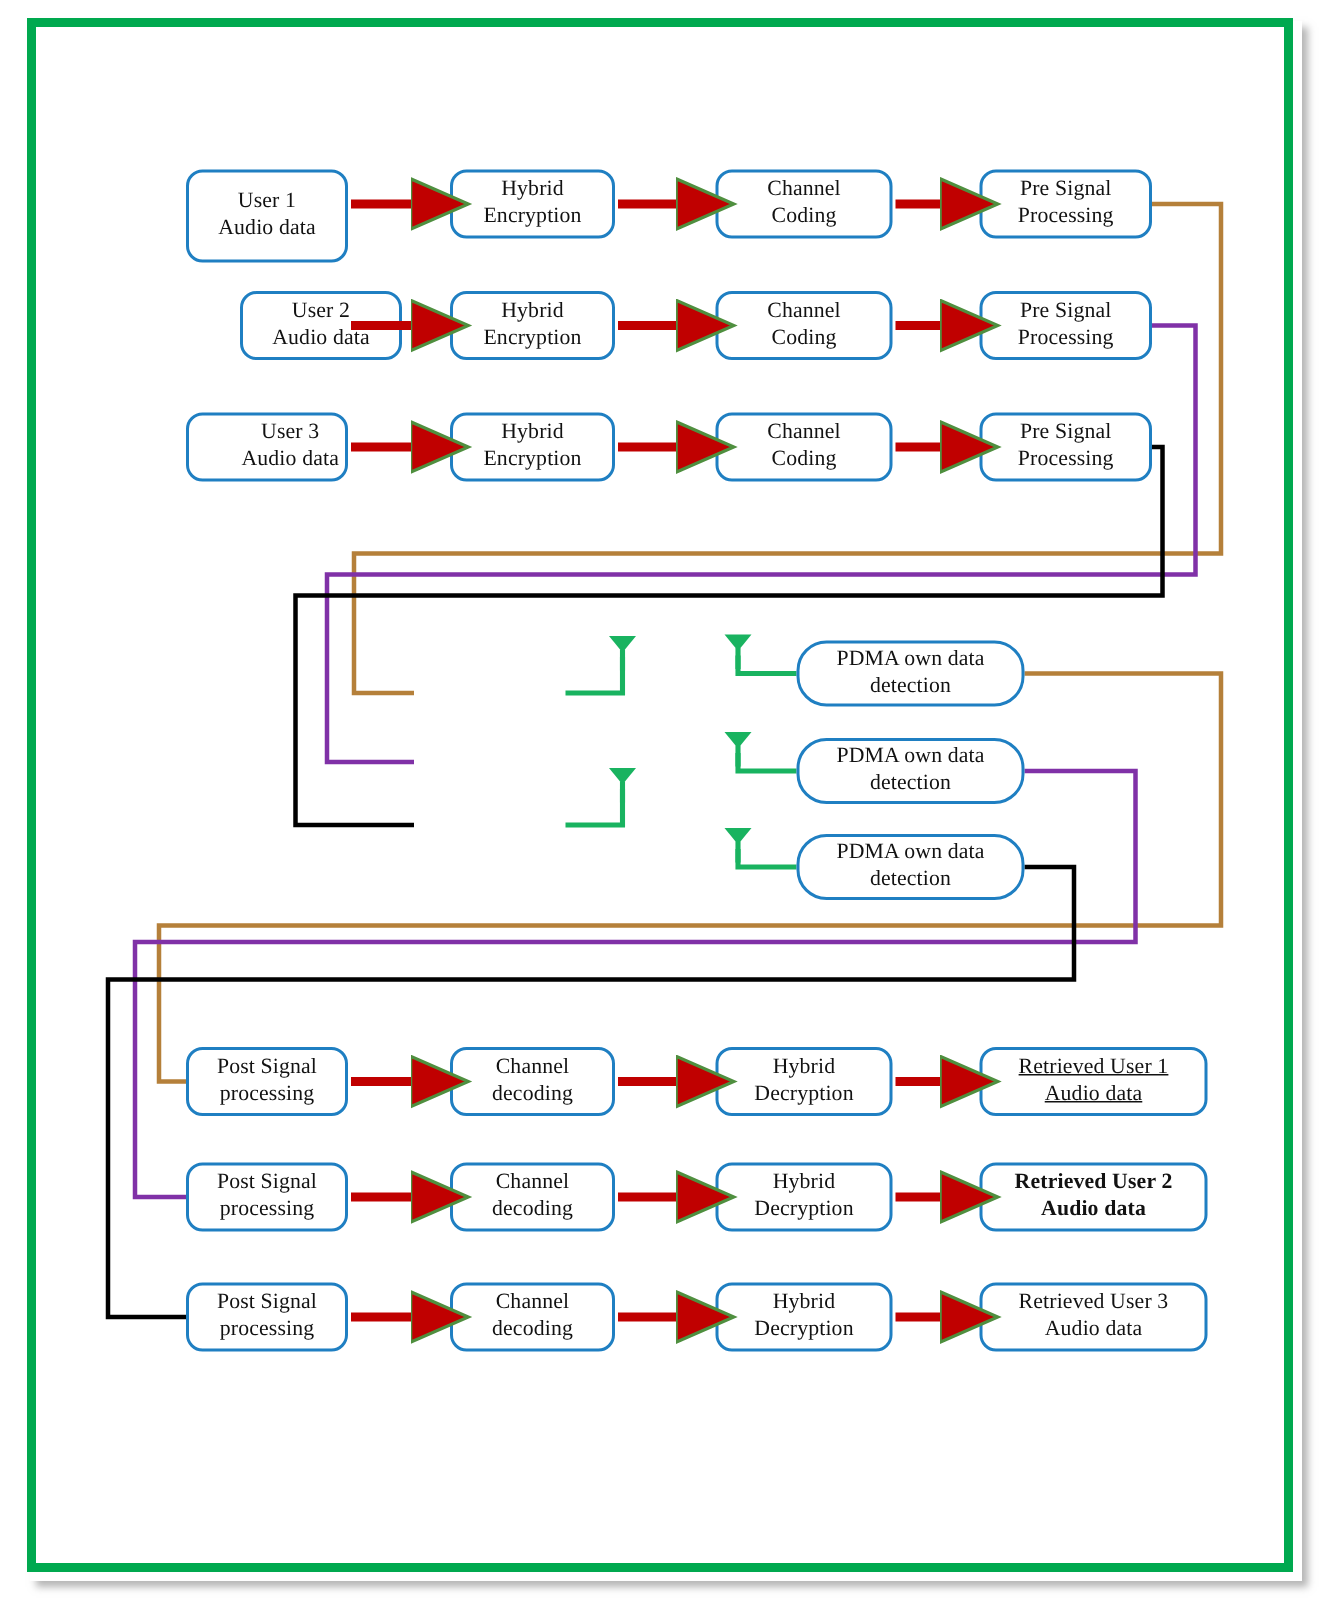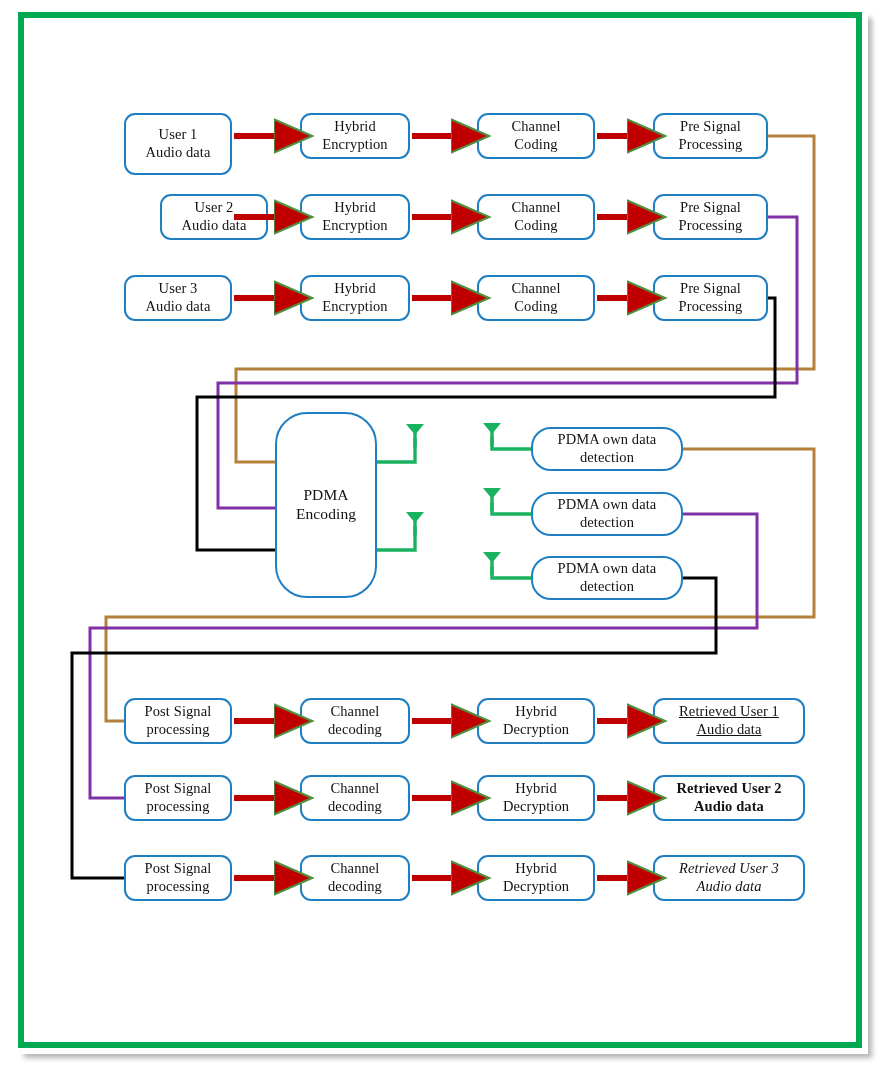--- a/index.html
+++ b/index.html
@@ -193,36 +193,33 @@
     <div class="node" style="left:300px;top:194px;width:110px;height:46px;">
       <span class="lbl"><span>Hybrid</span><br><span>Encryption</span></span>
     </div>
     <div class="node" style="left:477px;top:194px;width:118px;height:46px;">
       <span class="lbl"><span>Channel</span><br><span>Coding</span></span>
     </div>
     <div class="node" style="left:653px;top:194px;width:115px;height:46px;">
       <span class="lbl"><span>Pre Signal</span><br><span>Processing</span></span>
     </div>
 
-    <div class="node" style="left:124px;top:275px;width:108px;height:46px;">
+    <div class="node" style="left:124px;top:275px;width:108px;height:46px;justify-content:flex-end;">
       <span class="lbl"><span>User 3</span><br><span>Audio data</span></span>
     </div>
     <div class="node" style="left:300px;top:275px;width:110px;height:46px;">
       <span class="lbl"><span>Hybrid</span><br><span>Encryption</span></span>
     </div>
     <div class="node" style="left:477px;top:275px;width:118px;height:46px;">
       <span class="lbl"><span>Channel</span><br><span>Coding</span></span>
     </div>
     <div class="node" style="left:653px;top:275px;width:115px;height:46px;">
       <span class="lbl"><span>Pre Signal</span><br><span>Processing</span></span>
     </div>
 
-    <div class="node big" style="left:275px;top:412px;width:102px;height:186px;">
-      <span class="lbl"><span>PDMA</span><br><span>Encoding</span></span>
-    </div>
 
     <div class="node pdma-det" style="left:531px;top:427px;width:152px;height:44px;">
       <span class="lbl"><span>PDMA own data</span><br><span>detection</span></span>
     </div>
     <div class="node pdma-det" style="left:531px;top:492px;width:152px;height:44px;">
       <span class="lbl"><span>PDMA own data</span><br><span>detection</span></span>
     </div>
     <div class="node pdma-det" style="left:531px;top:556px;width:152px;height:44px;">
       <span class="lbl"><span>PDMA own data</span><br><span>detection</span></span>
     </div>
@@ -255,18 +252,18 @@
 
     <div class="node" style="left:124px;top:855px;width:108px;height:46px;">
       <span class="lbl"><span>Post Signal</span><br><span>processing</span></span>
     </div>
     <div class="node" style="left:300px;top:855px;width:110px;height:46px;">
       <span class="lbl"><span>Channel</span><br><span>decoding</span></span>
     </div>
     <div class="node" style="left:477px;top:855px;width:118px;height:46px;">
       <span class="lbl"><span>Hybrid</span><br><span>Decryption</span></span>
     </div>
-    <div class="node" style="left:653px;top:855px;width:152px;height:46px;font-style:italic;">
+    <div class="node" style="left:653px;top:855px;width:152px;height:46px;">
       <span class="lbl"><span>Retrieved User 3</span><br><span>Audio data</span></span>
     </div>
 
   </div>
 </div>
 
 </body></html>

